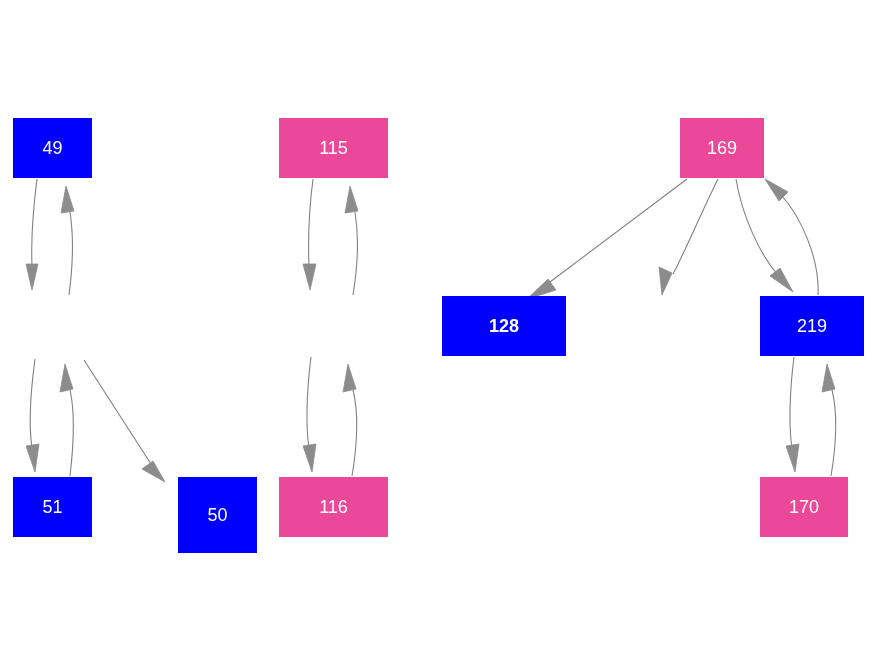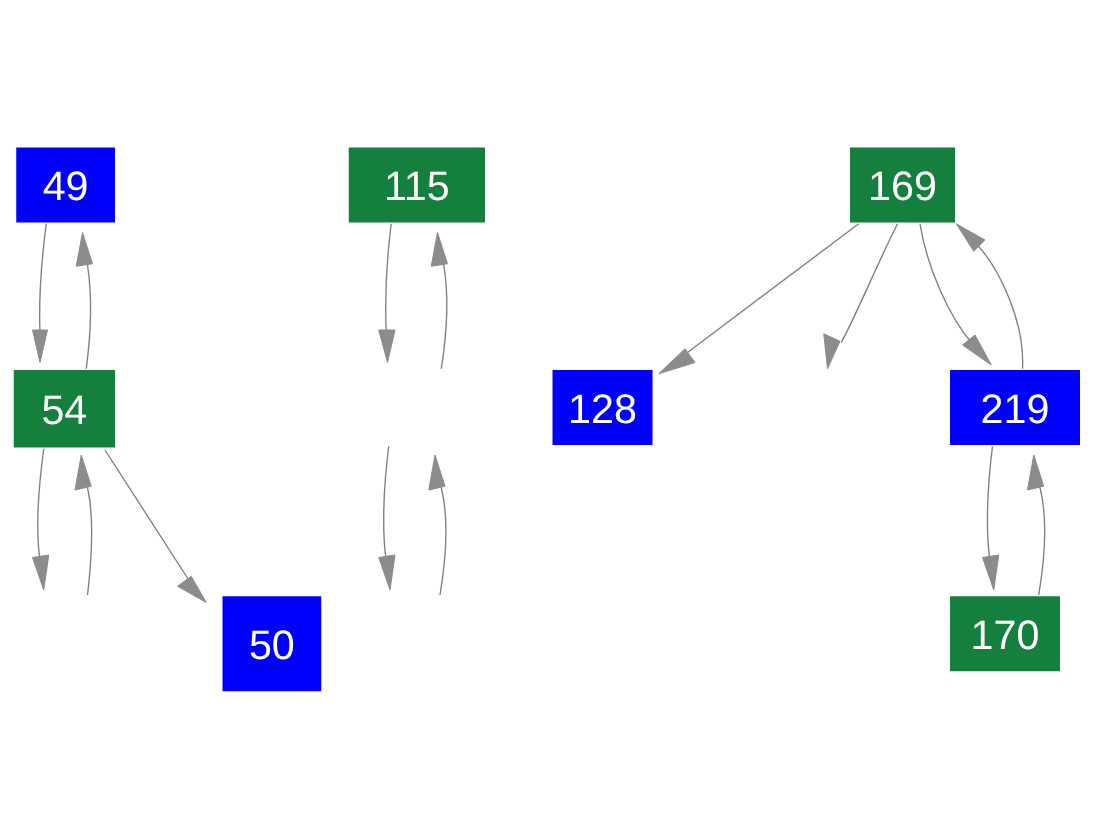--- a/index.html
+++ b/index.html
@@ -22,28 +22,28 @@
     width: 875px;
     height: 656px;
   }
   .node {
     position: absolute;
     box-sizing: border-box;
     display: flex;
     align-items: center;
     justify-content: center;
     color: #ffffff;
-    font-size: 33px;
+    font-size: 18px;
     font-family: "Liberation Sans", sans-serif;
     line-height: 1;
     letter-spacing: 0px;
     z-index: 2;
   }
   .node-blue { background: #0000ff; }
-  .node-red  { background: #15803d; }
+  .node-red  { background: #ec4899; }
   .edge-path {
     fill: none;
     stroke: #808080;
     stroke-width: 1.1;
   }
   .arrow-head {
     fill: #8c8c8c;
     stroke: #8c8c8c;
     stroke-width: 0.8;
   }
@@ -128,40 +128,43 @@
     <g>
       <path class="edge-path" d="M 831,476 C 837,440 837,410 832,390"></path>
       <polygon class="arrow-head" points="827,364 822,392 835,389"></polygon>
     </g>
   </svg>
 
   <div class="node node-blue" style="left:13px;  top:118px; width:79px;  height:60px;">
     <span>49</span>
   </div>
 
-  <div class="node node-red" style="left:11px;  top:296px; width:81px;  height:62px;">
-    <span>54</span>
+
+  <div class="node node-blue" style="left:13px;  top:477px; width:79px;  height:60px;">
+    <span>51</span>
   </div>
-
 
   <div class="node node-blue" style="left:146px; top:477px; width:79px;  height:76px;margin-left:32px;">
     <span>50</span>
   </div>
 
   <div class="node node-red" style="left:279px; top:118px; width:109px; height:60px;">
     <span>115</span>
   </div>
 
 
+  <div class="node node-red" style="left:279px; top:477px; width:109px; height:60px;">
+    <span>116</span>
+  </div>
 
   <div class="node node-red" style="left:680px; top:118px; width:84px; height:60px;">
     <span>169</span>
   </div>
 
-  <div class="node node-blue" style="left:442px; top:296px; width:80px; height:60px;">
+  <div class="node node-blue" style="left:442px; top:296px; width:124px; height:60px;font-weight:bold;">
     <span>128</span>
   </div>
 
 
   <div class="node node-blue" style="left:760px; top:296px; width:104px; height:60px;">
     <span>219</span>
   </div>
 
   <div class="node node-red" style="left:760px; top:477px; width:88px; height:60px;">
     <span>170</span>

